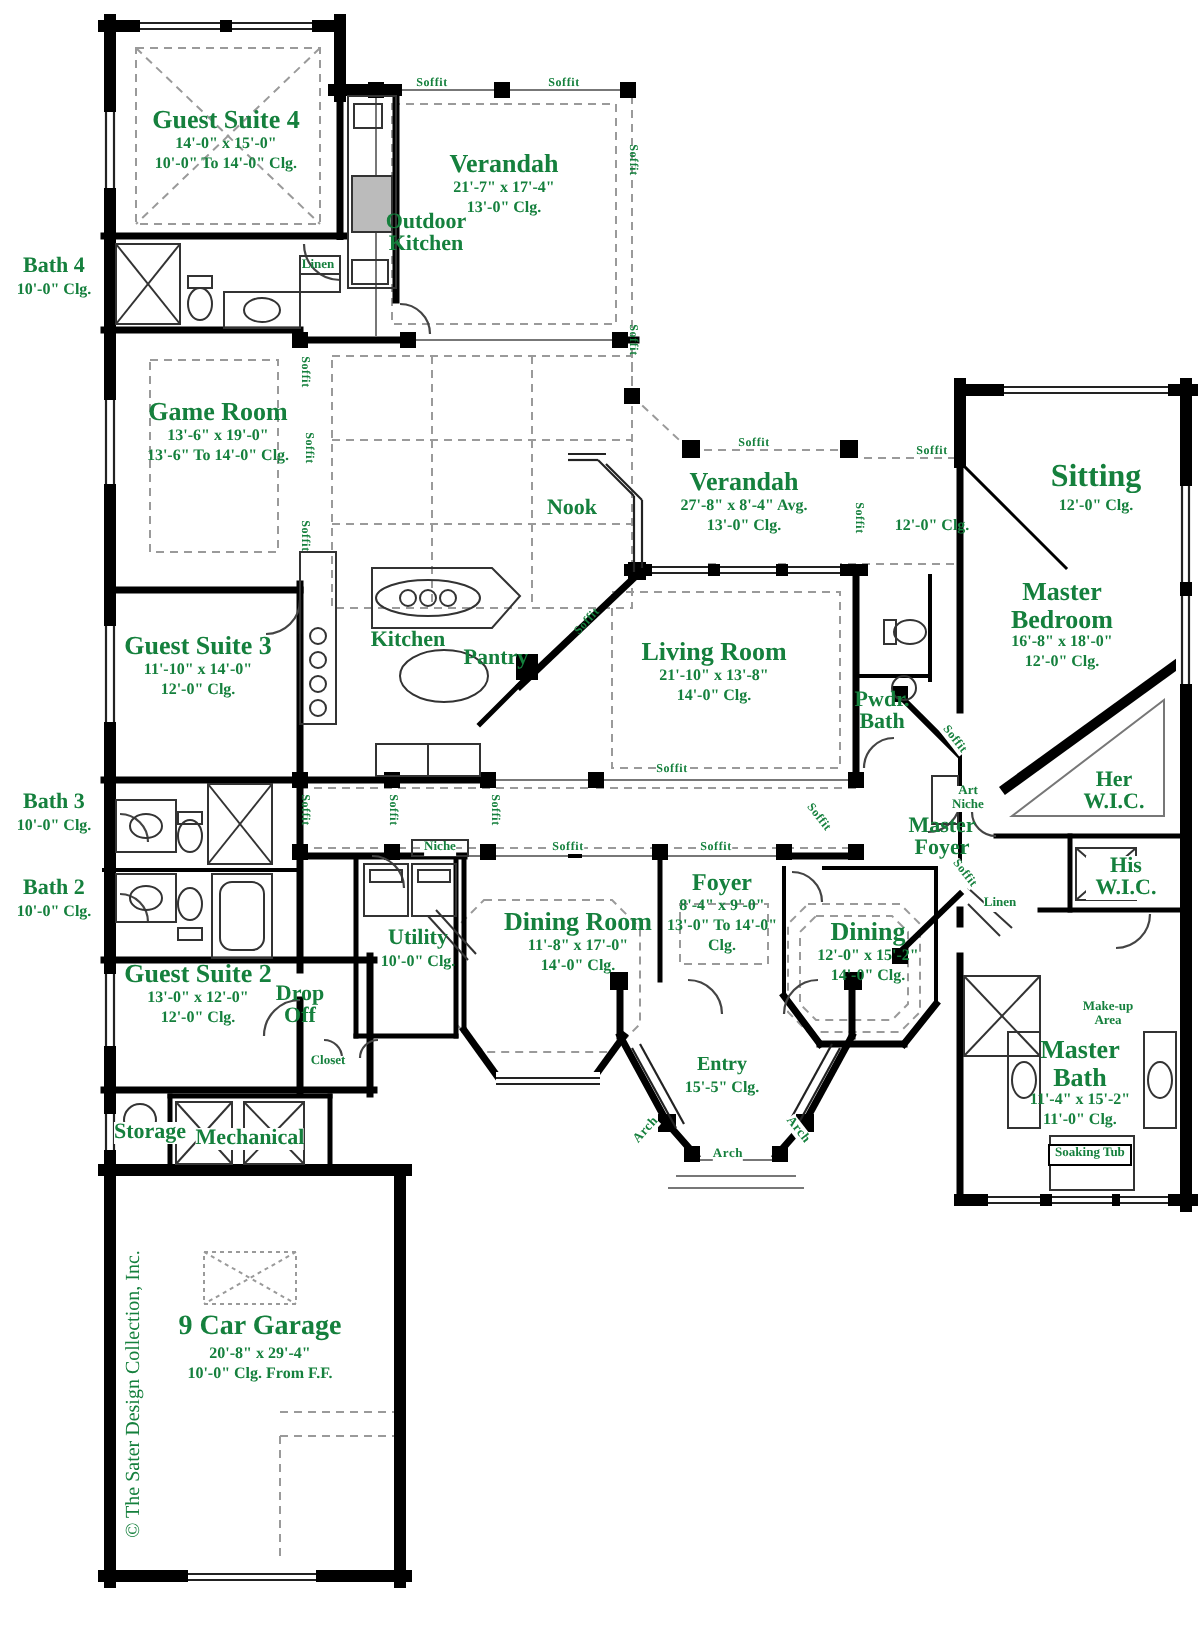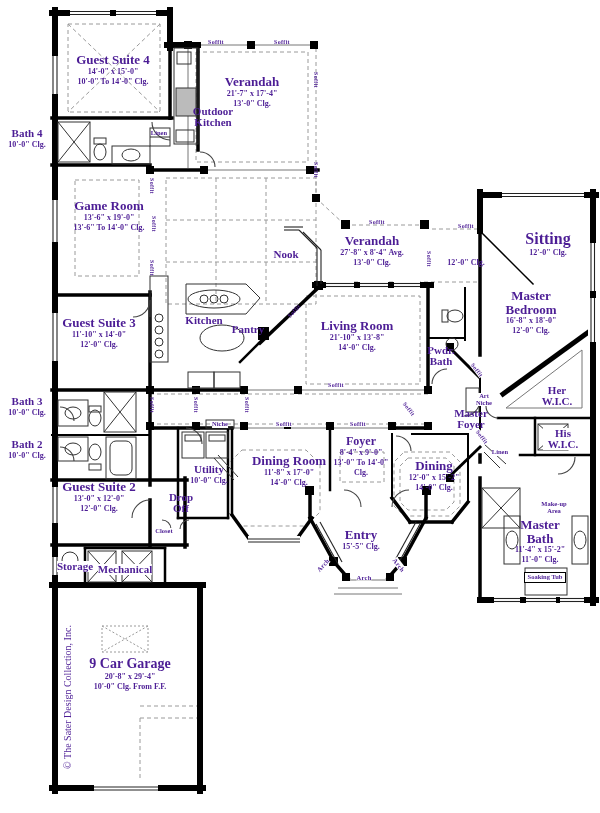--- a/index.html
+++ b/index.html
@@ -1,17 +1,17 @@
 <!DOCTYPE html>
 <html><head>
 <meta charset="utf-8">
 <style>
   html,body{margin:0;padding:0;background:#fff;}
   #plan{position:relative;width:600px;height:813px;background:#fff;overflow:hidden;
-        font-family:"Liberation Serif","DejaVu Serif",serif;color:#4c1d95;}
+        font-family:"Liberation Serif","DejaVu Serif",serif;color:#15803d;}
   #plan svg{position:absolute;left:0;top:0;}
   .rblock{position:absolute;transform:translateX(-50%);text-align:center;white-space:nowrap;z-index:5;}
   .rname{font-weight:bold;font-size:13px;line-height:1.05;}
   .rdim{font-weight:bold;font-size:8px;line-height:1.25;}
   .slab{position:absolute;transform:translateX(-50%);text-align:center;font-weight:bold;
         font-size:11px;line-height:1.0;z-index:5;}
   .tiny{font-size:6.5px;}
   .soff{position:absolute;font-weight:bold;font-size:6px;letter-spacing:.3px;z-index:5;
         transform:translate(-50%,-50%);white-space:nowrap;}
   .rot90{transform:translate(-50%,-50%) rotate(90deg);}
@@ -454,27 +454,27 @@
     <div class="rdim">12'-0" x 15'-2"</div>
     <div class="rdim">14'-0" Clg.</div>
   </div>
 
   <div class="rblock" style="left:99px;top:480px">
     <div class="rname">Guest Suite 2</div>
     <div class="rdim">13'-0" x 12'-0"</div>
     <div class="rdim">12'-0" Clg.</div>
   </div>
 
-  <div class="slab wrap" style="left:181px;top:492px;width:40px">Drop Off</div>
+  <div class="slab wrap" style="left:150px;top:492px;width:40px">Drop Off</div>
   <div class="slab tiny" style="left:164px;top:528px;background:#fff">Closet</div>
   <div class="slab" style="left:125px;top:564px;background:#fff">Mechanical</div>
   <div class="slab" style="left:75px;top:561px;background:#fff">Storage</div>
 
   <div class="rblock" style="left:361px;top:528px">
-    <div class="rname" style="font-size:13px">Entry</div>
+    <div class="rname" style="font-size:10px">Entry</div>
     <div class="rdim">15'-5" Clg.</div>
   </div>
 
   <div class="slab tiny wrap" style="left:554px;top:501px;width:38px">Make-up Area</div>
 
   <div class="rblock" style="left:540px;top:518px">
     <div class="rname wrap" style="width:64px;margin:0 auto">Master Bath</div>
     <div class="rdim">11'-4" x 15'-2"</div>
     <div class="rdim">11'-0" Clg.</div>
   </div>

